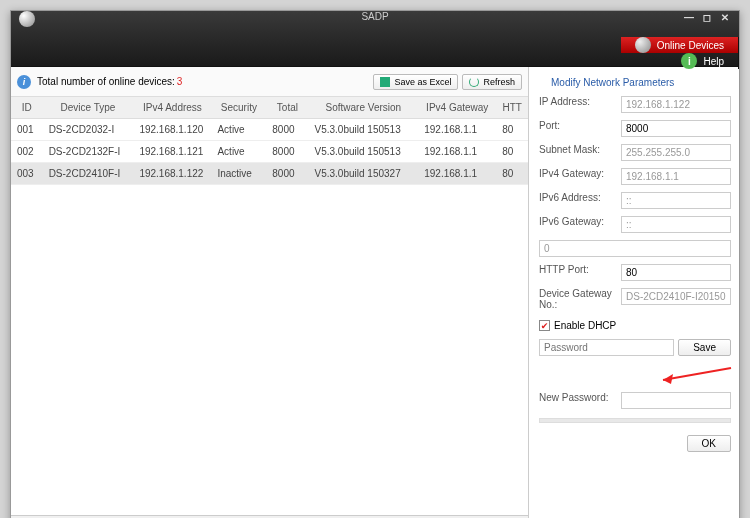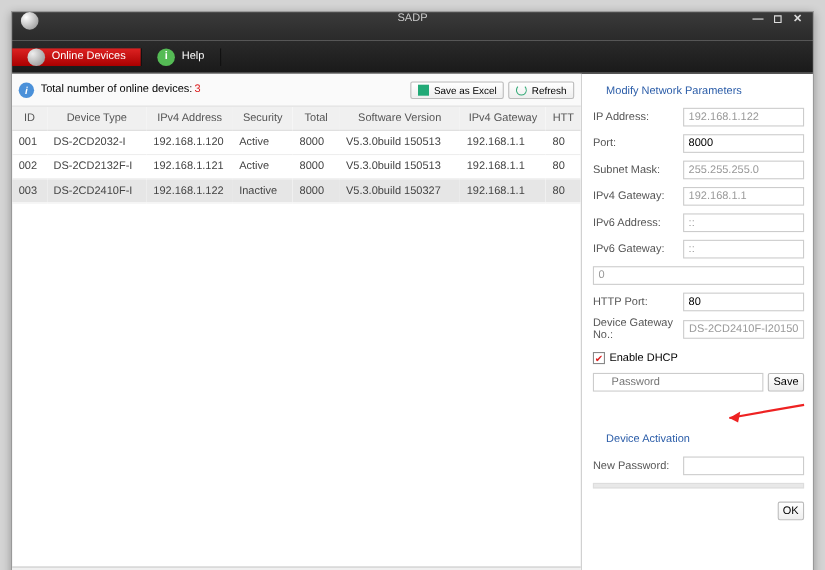--- a/index.html
+++ b/index.html
@@ -3,21 +3,21 @@
   <meta charset="utf-8">
   <style>
     * { box-sizing: border-box; margin: 0; padding: 0; font-family: Arial, sans-serif; }
     body { background: #d4d4d4; display: flex; justify-content: center; align-items: flex-start; padding: 10px; }
     .window { width: 750px; background: #fff; border: 1px solid #999; box-shadow: 0 2px 8px rgba(0,0,0,0.3); }
     .titlebar { background: linear-gradient(#3a3a3a, #2a2a2a); height: 26px; display: flex; padding: 0 8px; color: #ccc; font-size: 10px; position: relative; }
     .titlebar .title-text { position: absolute; left: 50%; transform: translateX(-50%); }
     .titlebar .window-controls { margin-left: auto; display: flex; gap: 6px; }
     .titlebar .wc { width: 12px; height: 12px; display: flex; align-items: center; justify-content: center; cursor: pointer; color: #ddd; font-size: 10px; font-weight: bold; }
     .titlebar .logo { width: 16px; height: 16px; background: radial-gradient(circle at 30% 30%, #fff, #888); border-radius: 50%; margin-right: 8px; }
-    .menubar { background: linear-gradient(#2a2a2a, #1a1a1a); height: 30px; display: flex; align-items: center; border-bottom: 1px solid #111; }
+    .menubar { background: linear-gradient(#2a2a2a, #1a1a1a); height: 30px; display: flex; align-items: flex-end; border-bottom: 1px solid #111; flex-direction: column; }
     .menubar .tab { display: flex; align-items: center; padding: 0 14px; font-size: 10px; color: #fff; cursor: pointer; border-right: 1px solid #111; }
     .menubar .tab.active { background: linear-gradient(#d22, #a00); }
     .menubar .tab .icon-circle { width: 16px; height: 16px; border-radius: 50%; margin-right: 6px; display: flex; align-items: center; justify-content: center; font-size: 10px; font-weight: bold; color: #fff; }
     .menubar .tab .icon-devices { background: radial-gradient(circle at 30% 30%, #eee, #888); }
     .menubar .tab .icon-help { background: #5b5; }
     .body { display: flex; height: 462px; }
     .left-pane { flex: 1; display: flex; flex-direction: column; border-right: 1px solid #ccc; min-width: 0; }
     .toolbar { height: 30px; display: flex; align-items: center; padding: 0 6px; font-size: 10px; border-bottom: 1px solid #ddd; background: #fafafa; }
     .toolbar .info-icon { width: 14px; height: 14px; border-radius: 50%; background: #4a90d9; color: #fff; display: flex; align-items: center; justify-content: center; font-size: 9px; font-style: italic; font-weight: bold; margin-right: 6px; }
     .toolbar .count { color: #d22; margin-left: 2px; }
@@ -29,29 +29,29 @@
     table { width: 100%; border-collapse: collapse; font-size: 10px; table-layout: fixed; }
     th { background: #f0f0f0; text-align: center; padding: 5px 6px; border-bottom: 1px solid #ddd; font-weight: normal; color: #555; white-space: nowrap; overflow: hidden; }
     td { padding: 5px 6px; border-bottom: 1px solid #eee; white-space: nowrap; overflow: hidden; color: #444; }
     tbody tr.selected { background: #e6e6e6; }
     .hscroll { height: 14px; background: #f0f0f0; border-top: 1px solid #ccc; position: relative; }
     .hscroll .arrow { position: absolute; top: 0; width: 14px; height: 14px; display: flex; align-items: center; justify-content: center; font-size: 8px; color: #666; }
     .hscroll .arrow.left { left: 0; }
     .hscroll .arrow.right { right: 0; }
     .right-pane { width: 210px; font-size: 10px; padding: 8px 8px 8px 10px; display: flex; flex-direction: column; gap: 4px; overflow: hidden; }
     .section-title { color: #2a5ca8; margin: 2px 0 4px 12px; }
-    .field-row { display: flex; align-items: center; min-height: 20px; }
+    .field-row { display: flex; align-items: flex-start; min-height: 20px; }
     .field-row label { width: 82px; color: #555; }
     .field-row input[type=text], .field-row input[type=password] { flex: 1; border: 1px solid #ccc; padding: 2px 4px; font-size: 10px; min-width: 0; }
     .field-row input.readonly { color: #999; }
     .chk-row { display: flex; align-items: center; gap: 4px; margin-top: 6px; }
     .chk-row .chk { width:11px; height:11px; border:1px solid #888; display:inline-flex; align-items:center; justify-content:center; color:#d22; font-size:9px; }
     .pwd-save { display: flex; gap: 4px; margin-top: 4px; }
-    .pwd-save input { flex: 1; border: 1px solid #ccc; padding: 2px 16px; font-size: 10px; min-width: 0; }
-    .pwd-save .btn, .ok-row .btn { border: 1px solid #bbb; background: linear-gradient(#fff,#eee); padding: 2px 4px; font-size: 10px; cursor: pointer; border-radius: 2px; }
+    .pwd-save input { flex: 1; border: 1px solid #ccc; padding: 2px 4px; font-size: 10px; min-width: 0; }
+    .pwd-save .btn, .ok-row .btn { border: 1px solid #bbb; background: linear-gradient(#fff,#eee); padding: 2px 14px; font-size: 10px; cursor: pointer; border-radius: 2px; }
     .divider { height: 6px; }
     .arrow-annot { position: relative; height: 18px; }
     .arrow-annot svg { position: absolute; right: -2px; top: -6px; }
     .meter { height: 5px; background: #e8e8e8; border: 1px solid #ddd; margin: 2px 0 4px 0; }
     .ok-row { display: flex; justify-content: flex-end; margin-top: 4px; }
   </style>
 </head>
 <body>
 
 <div class="window">
@@ -208,21 +208,20 @@
 
       <div class="divider"></div>
 
       <div class="arrow-annot">
         <svg width="80" height="24" viewBox="0 0 80 24">
           <path d="M78 4 L10 16" stroke="#e22" stroke-width="2" fill="none"></path>
           <path d="M10 16 L20 10 L18 20 Z" fill="#e22"></path>
         </svg>
       </div>
 
-      <div class="section-title">Device Activation</div>
 
       <div class="field-row">
           <label>New Password:</label>
         <input type="password" style="">
         </div>
       <div class="meter"></div>
 
       <div class="ok-row">
         <div class="btn">OK</div>
       </div>

